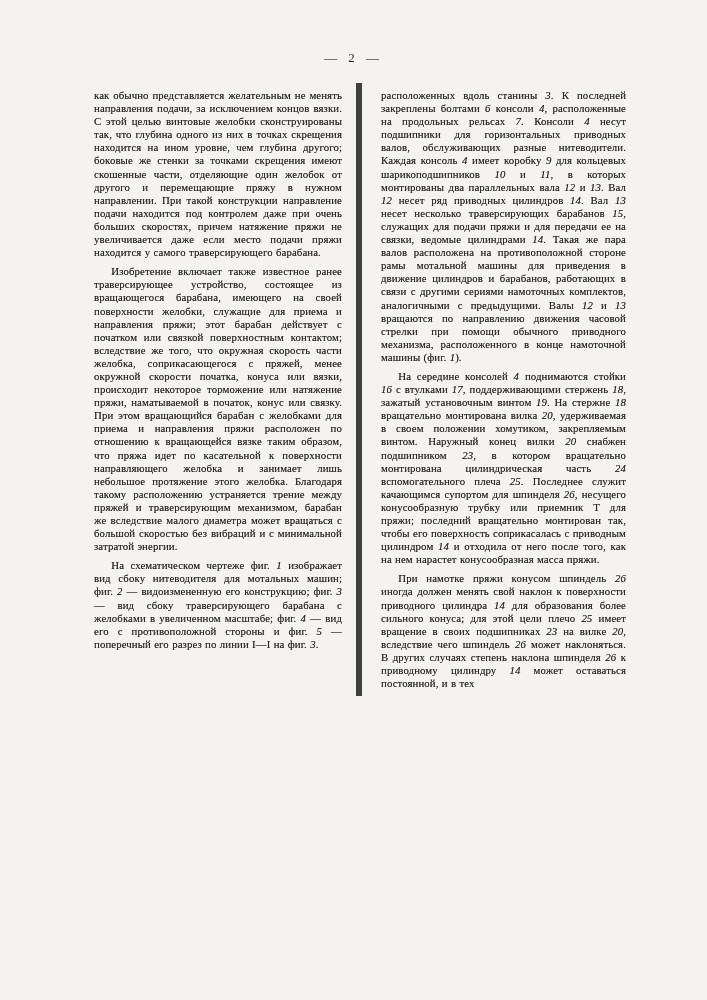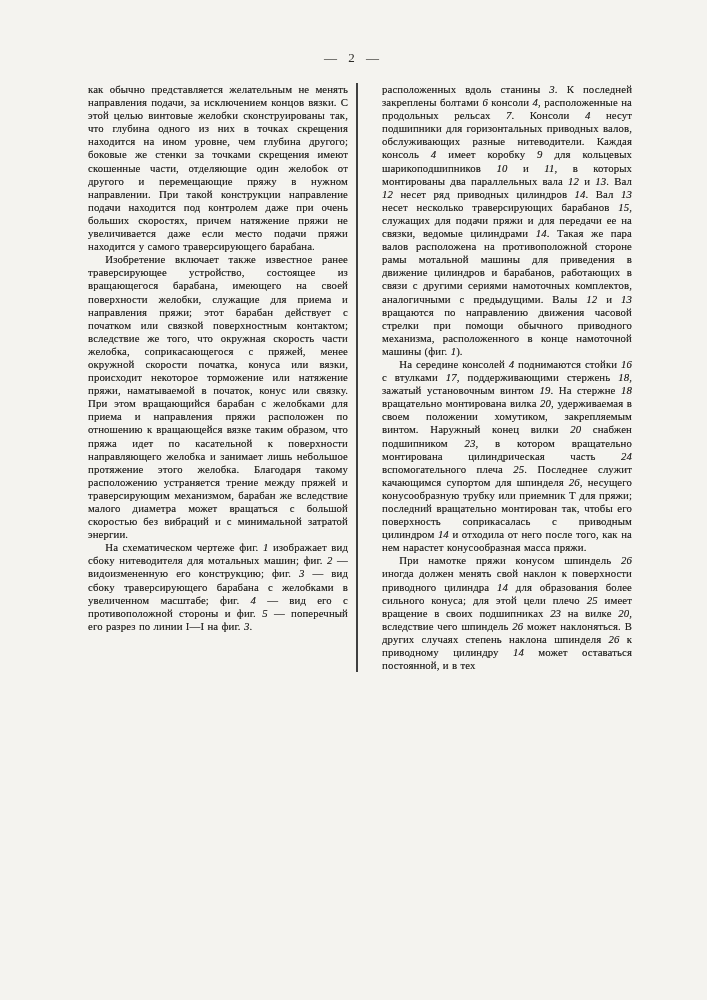--- a/index.html
+++ b/index.html
@@ -42,26 +42,26 @@
     font-size: 10.8px;
     line-height: 13.1px;
     letter-spacing: 0.1px;
     word-spacing: 0.5px;
     text-shadow: 0 0 0.4px rgba(20,20,20,0.55);
   }
   .col-left {
     padding-right: 8px;
   }
   .col-right {
-    border-left: 2px solid #404040;
-    padding-left: 24px;
+    border-left: 6px solid #404040;
+    padding-left: 13px;
     width: 276px;
   }
   .par {
-    margin: 0;
+    margin: 6px;
     text-indent: 1.6em;
   }
   .par.cont {
     text-indent: 0;
   }
   .par i {
     font-style: italic;
   }
 </style>
 </head>

